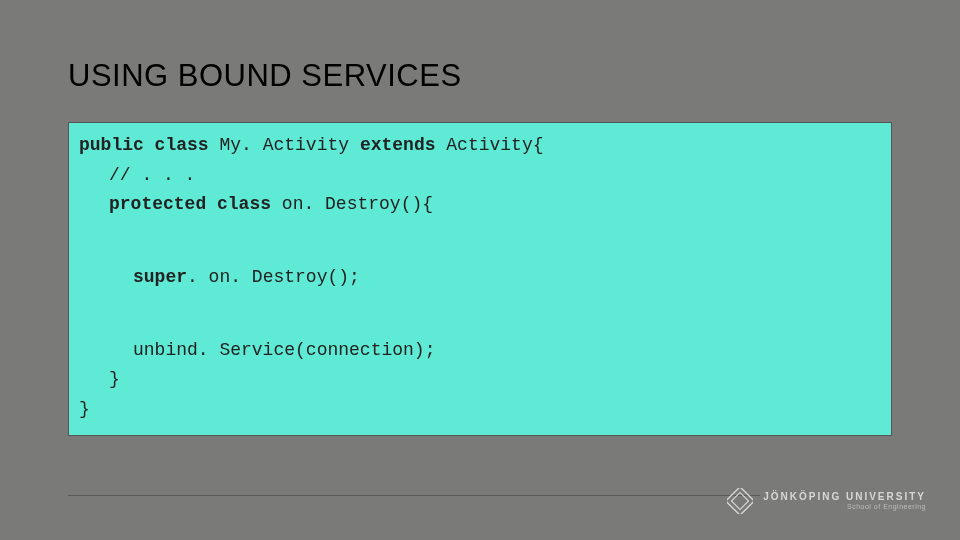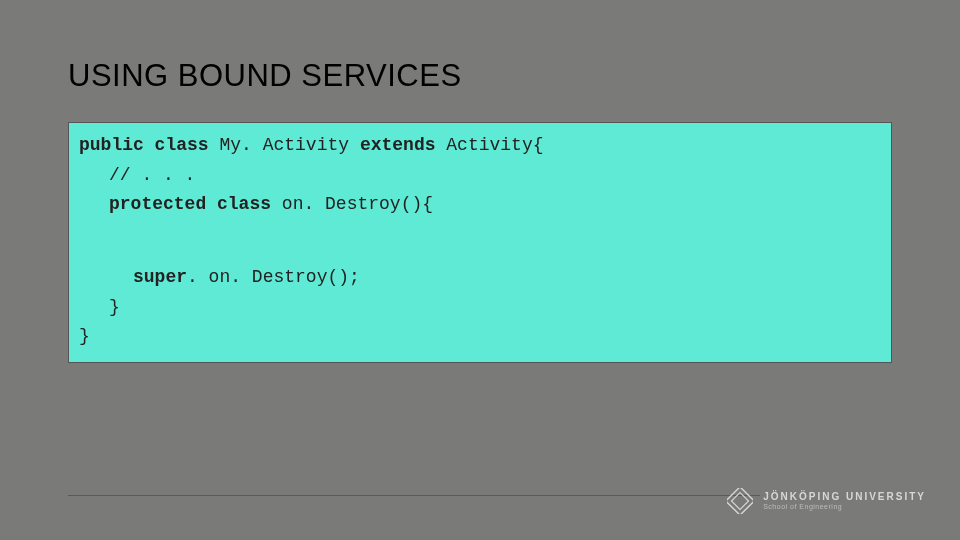--- a/index.html
+++ b/index.html
@@ -57,20 +57,21 @@
   .logo-mark {
     width: 26px;
     height: 26px;
     position: relative;
   }
   .logo-mark svg { display: block; }
   .logo-text {
     display: flex;
     flex-direction: column;
     line-height: 1.1;
+    text-align: right;
   }
   .logo-uni {
     font-size: 10px;
     letter-spacing: 2px;
     font-weight: 600;
     color: #d7d7d5;
   }
   .logo-sub {
     font-size: 7px;
     letter-spacing: 0.5px;
@@ -82,20 +83,21 @@
 <body>
 
 <div class="slide">
   <h1 class="title">USING BOUND SERVICES</h1>
 
   <div class="code-block">
     <div class="code-line"><span class="kw">public class </span><span>My. Activity </span><span class="kw">extends</span><span> Activity{</span></div>
     <div class="code-line indent-1">// . . .</div>
     <div class="code-line indent-1"><span class="kw">protected class</span><span> on. Destroy(){</span></div>
     <div class="code-line indent-2"><span class="kw">super</span><span>. on. Destroy();</span></div>
+    <div class="code-line indent-2">unbind. Service(connection);</div>
     <div class="code-line indent-1">}</div>
     <div class="code-line">}</div>
   </div>
 
   <div class="footer-line"></div>
 
   <div class="logo">
     <div class="logo-mark">
       <svg width="26" height="26" viewBox="0 0 26 26">
         <rect x="3" y="3" width="20" height="20" fill="none" stroke="#d7d7d5" stroke-width="1.4" transform="rotate(45 13 13)"></rect>

